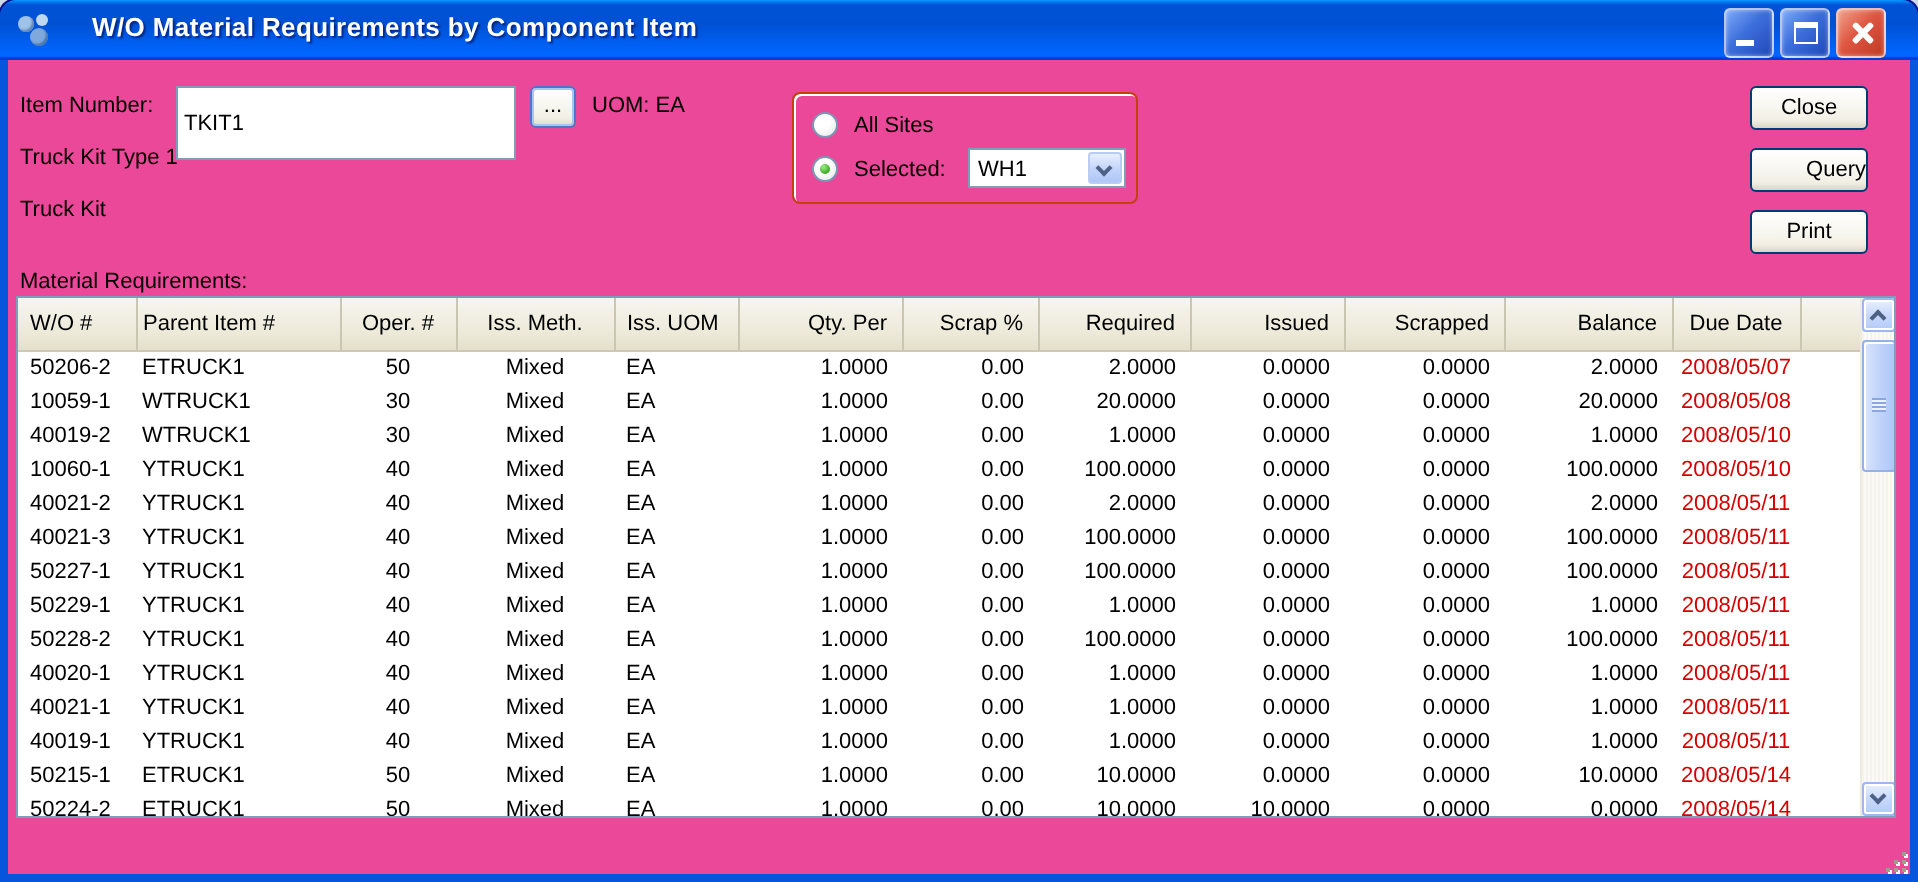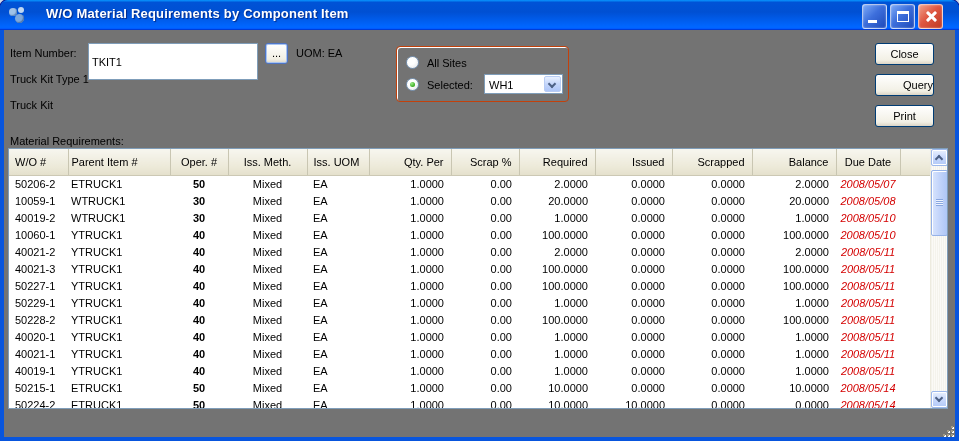--- a/index.html
+++ b/index.html
@@ -42,21 +42,21 @@
   .glyph-max { position:absolute; left:6px; top:6px; width:12px; height:11px; border:1px solid #fff; border-top:3px solid #fff; }
   .glyph-x   { position:absolute; left:5px; top:5px; width:13px; height:13px; }
   .glyph-x::before,.glyph-x::after {
     content:""; position:absolute; left:6px; top:0; width:3px; height:13px; background:#fff; border-radius:1px;
   }
   .glyph-x::before { transform:rotate(45deg); } .glyph-x::after { transform:rotate(-45deg); }
 
   
   .content {
     position:absolute; left:4px; right:4px; top:30px; bottom:4px;
-    background:#737373; font-size:11px; color:#000;
+    background:#ec4899; font-size:11px; color:#000;
   }
   .lbl { position:absolute; white-space:nowrap; }
 
   .txtfield {
     position:absolute; left:84px; top:13px; width:170px; height:37px;
     border:1px solid #7F9DB9; background:#fff; font:11px "Liberation Sans",sans-serif;
     padding:0 3px;
   }
   .browse-btn {
     position:absolute; left:261px; top:13px; width:23px; height:21px;
@@ -113,31 +113,31 @@
     background:linear-gradient(180deg,#F7F6EF 0%,#ECE9D8 70%,#E4E0CC 100%);
     border-right:1px solid #C9C6B2; border-bottom:1px solid #CCC8B4;
   }
   table.grid th.spacer, table.grid td.spacer { border-right:none; }
   table.grid td {
     height:17px; font-size:11px; line-height:16px; white-space:nowrap; overflow:hidden;
     padding-top:0; padding-bottom:0;
   }
   .c0 { width:59px;  text-align:left;   padding-left:6px; }
   .c1 { width:102px; text-align:left;   padding-left:3px; }
-  .c2 { width:58px;  text-align:center;font-weight:bold; }
+  .c2 { width:58px;  text-align:center; }
   .c3 { width:79px;  text-align:center; }
   .c4 { width:62px;  text-align:left;   padding-left:6px; }
   .c5 { width:82px;  text-align:right;  padding-right:7px; }
   .c6 { width:68px;  text-align:right;  padding-right:7px; }
   .c7 { width:76px;  text-align:right;  padding-right:7px; }
   .c8 { width:77px;  text-align:right;  padding-right:7px; }
   .c9 { width:80px;  text-align:right;  padding-right:7px; }
   .c10{ width:84px;  text-align:right;  padding-right:7px; }
   .c11{ width:64px;  text-align:center; }
-  tbody td.c11 { color:var(--due-red,#d40000);font-style:italic; }
+  tbody td.c11 { color:var(--due-red,#d40000); }
 
   
   .vscroll {
     position:absolute; right:0; top:0; bottom:0; width:17px;
     background:repeating-linear-gradient(90deg,#F4F3EC 0 1px,#FBFAF6 1px 2px);
     border-left:1px solid #EDEBDF;
   }
   .sbtn {
     position:absolute; left:0; width:17px; height:17px; border-radius:2px;
     background:linear-gradient(180deg,#E9F1FE 0%,#C8D8FB 50%,#B3CAF8 100%);

